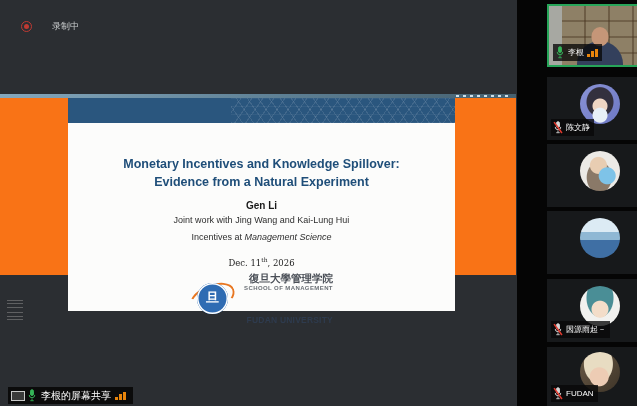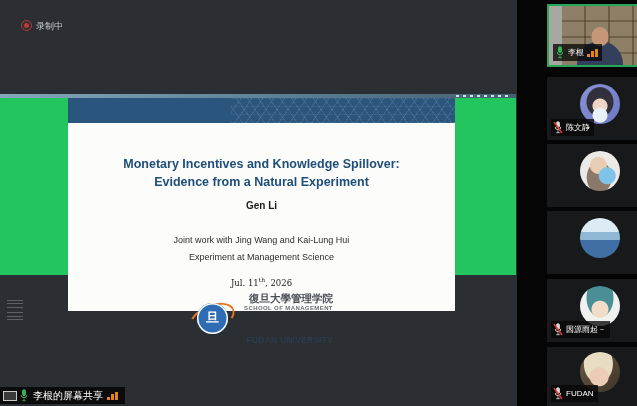--- a/index.html
+++ b/index.html
@@ -3,47 +3,47 @@
 <meta charset="utf-8">
 <style>
   * { box-sizing: border-box; margin: 0; padding: 0; }
   html,body { width:637px; height:406px; overflow:hidden; background:#050505;
     font-family:"Liberation Sans", sans-serif; }
   .stage { position:relative; width:637px; height:406px; }
 
   
   .main { position:absolute; left:0; top:0; width:517px; height:406px; background:#2b2e32; }
 
-  .rec { position:absolute; left:21px; top:20px; display:flex; gap:4px; }
+  .rec { position:absolute; left:21px; top:20px; display:flex; align-items:center; gap:20px; }
   .rec-dot { width:11px; height:11px; border-radius:50%; border:1.5px solid #bf3a32; position:relative; }
   .rec-dot::after { content:''; position:absolute; inset:2px; border-radius:50%; background:#bf3a32; }
   .rec-label { color:#c9cccd; font-size:9px; }
 
   
-  .share { position:absolute; left:0; top:94px; width:516px; height:181px; background:#22c55e; }
+  .share { position:absolute; left:0; top:94px; width:516px; height:181px; background:#f97316; }
   .share-titlebar { position:absolute; top:0; left:0; right:0; height:4px;
     background:linear-gradient(90deg,#84a7bc,#5d7f94 55%,#45606f); }
   .share-titlebar::after { content:''; position:absolute; right:8px; top:1px; width:52px; height:2px;
     background:repeating-linear-gradient(90deg,#cfe0ea 0 3px, transparent 3px 7px); }
 
   .slide { position:absolute; left:68px; top:4px; width:387px; height:213px; background:#fcfcfb; }
   .banner { position:absolute; top:0; left:0; right:0; height:25px; background:#2a567e; overflow:hidden; }
   .banner-pattern { position:absolute; right:0; top:0; bottom:0; width:58%;
     background:
       repeating-linear-gradient(55deg, rgba(255,255,255,0.10) 0 1px, transparent 1px 9px),
       repeating-linear-gradient(-55deg, rgba(255,255,255,0.10) 0 1px, transparent 1px 9px),
       repeating-linear-gradient(0deg, rgba(255,255,255,0.05) 0 1px, transparent 1px 8px); }
 
   .slide-body { position:absolute; top:25px; left:0; right:0; bottom:0;
     display:flex; flex-direction:column; align-items:center; text-align:center; }
   .slide-title { margin-top:32px; width:334px; font-size:12.5px; font-weight:bold; color:#1f4e79; line-height:1.45; }
   .slide-author { margin-top:9px; font-size:10px; font-weight:bold; color:#1a1a1a; }
-  .slide-collab { margin-top:24px; font-size:9px; color:#2e2e2e; }
+  .slide-collab { margin-top:4px; font-size:9px; color:#2e2e2e; }
   .slide-forth { margin-top:7px; font-size:9px; color:#2e2e2e; }
-  .slide-forth .journal { }
+  .slide-forth .journal { font-style:italic; }
   .slide-date { margin-top:14px; font-size:8.5px; color:#222; font-family:"DejaVu Serif", serif; }
   .slide-date sup { font-size:6px; }
 
   .logo-row { margin-top:4px; display:flex; align-items:center; gap:8px; }
   .logo-mark { position:relative; width:46px; height:36px; }
   .logo-swoosh { position:absolute; left:-2px; top:4px; width:48px; height:27px;
     border:2px solid #e87722; border-radius:50%; transform:rotate(-24deg);
     border-left-color:transparent; border-bottom-color:transparent; }
   .logo-circle { position:absolute; left:7px; top:2px; width:31px; height:31px; border-radius:50%;
     background:#2f6cb3; box-shadow:inset 0 0 0 1.5px #fff, inset 0 0 0 3.5px #2f6cb3;
@@ -53,21 +53,21 @@
   .logo-cn { font-size:10.5px; font-weight:bold; color:#4a4f57; font-family:"DejaVu Serif", serif; }
   .logo-en1 { font-size:6px; font-weight:bold; color:#6a6f75; letter-spacing:0.4px; margin-top:1px; }
   .logo-en2 { font-size:8.5px; font-weight:bold; color:#2e3b4e; letter-spacing:0.2px;margin-top:24px; }
 
   .nav-icon { position:absolute; width:16px; height:8px; opacity:0.55;
     background:repeating-linear-gradient(180deg,#8a8a8a 0 1px, transparent 1px 3.5px); }
   .nav-icon.n1 { left:7px; top:300px; }
   .nav-icon.n2 { left:7px; top:312px; }
 
   
-  .share-label { position:absolute; left:0; top:387px; height:17px; background:#0b0b0b;
+  .share-label { position:absolute; left:8px; top:387px; height:17px; background:#0b0b0b;
     display:flex; align-items:center; gap:4px; padding:0 7px 0 3px; }
   .monitor-icon { width:12px; height:10px; position:relative; }
   .monitor-icon::before { content:''; position:absolute; left:0; top:0; width:12px; height:8px;
     border:1px solid #c8c8c8; background:#3a3a3a; }
   .monitor-icon::after { content:''; position:absolute; left:3px; bottom:0; width:6px; height:1px; background:#c8c8c8; }
   .share-name { color:#fff; font-size:10px; white-space:nowrap; }
 
   
   .mic-wrap { display:inline-flex; width:10px; height:13px; position:relative; flex:none; }
   .mic-wrap svg { width:100%; height:100%; overflow:visible; }
@@ -149,22 +149,22 @@
       <div class="share-titlebar"></div>
 
       <div class="slide">
         <div class="banner">
           <div class="banner-pattern"></div>
         </div>
         <div class="slide-body">
           <div class="slide-title">Monetary Incentives and Knowledge Spillover: Evidence from a Natural Experiment</div>
           <div class="slide-author">Gen Li</div>
           <div class="slide-collab">Joint work with Jing Wang and Kai-Lung Hui</div>
-          <div class="slide-forth"><span>Experiment at </span><span class="journal">Management Science</span></div>
-          <div class="slide-date"><span>Jul. 11</span><sup>th</sup><span>, 2026</span></div>
+          <div class="slide-forth"><span>Incentives at </span><span class="journal">Management Science</span></div>
+          <div class="slide-date"><span>Dec. 11</span><sup>th</sup><span>, 2026</span></div>
           <div class="logo-row">
             <div class="logo-mark">
               <div class="logo-swoosh"></div>
               <div class="logo-circle">旦</div>
             </div>
             <div class="logo-text">
               <div class="logo-cn">復旦大學管理学院</div>
               <div class="logo-en1">SCHOOL OF MANAGEMENT</div>
               <div class="logo-en2">FUDAN UNIVERSITY</div>
             </div>

